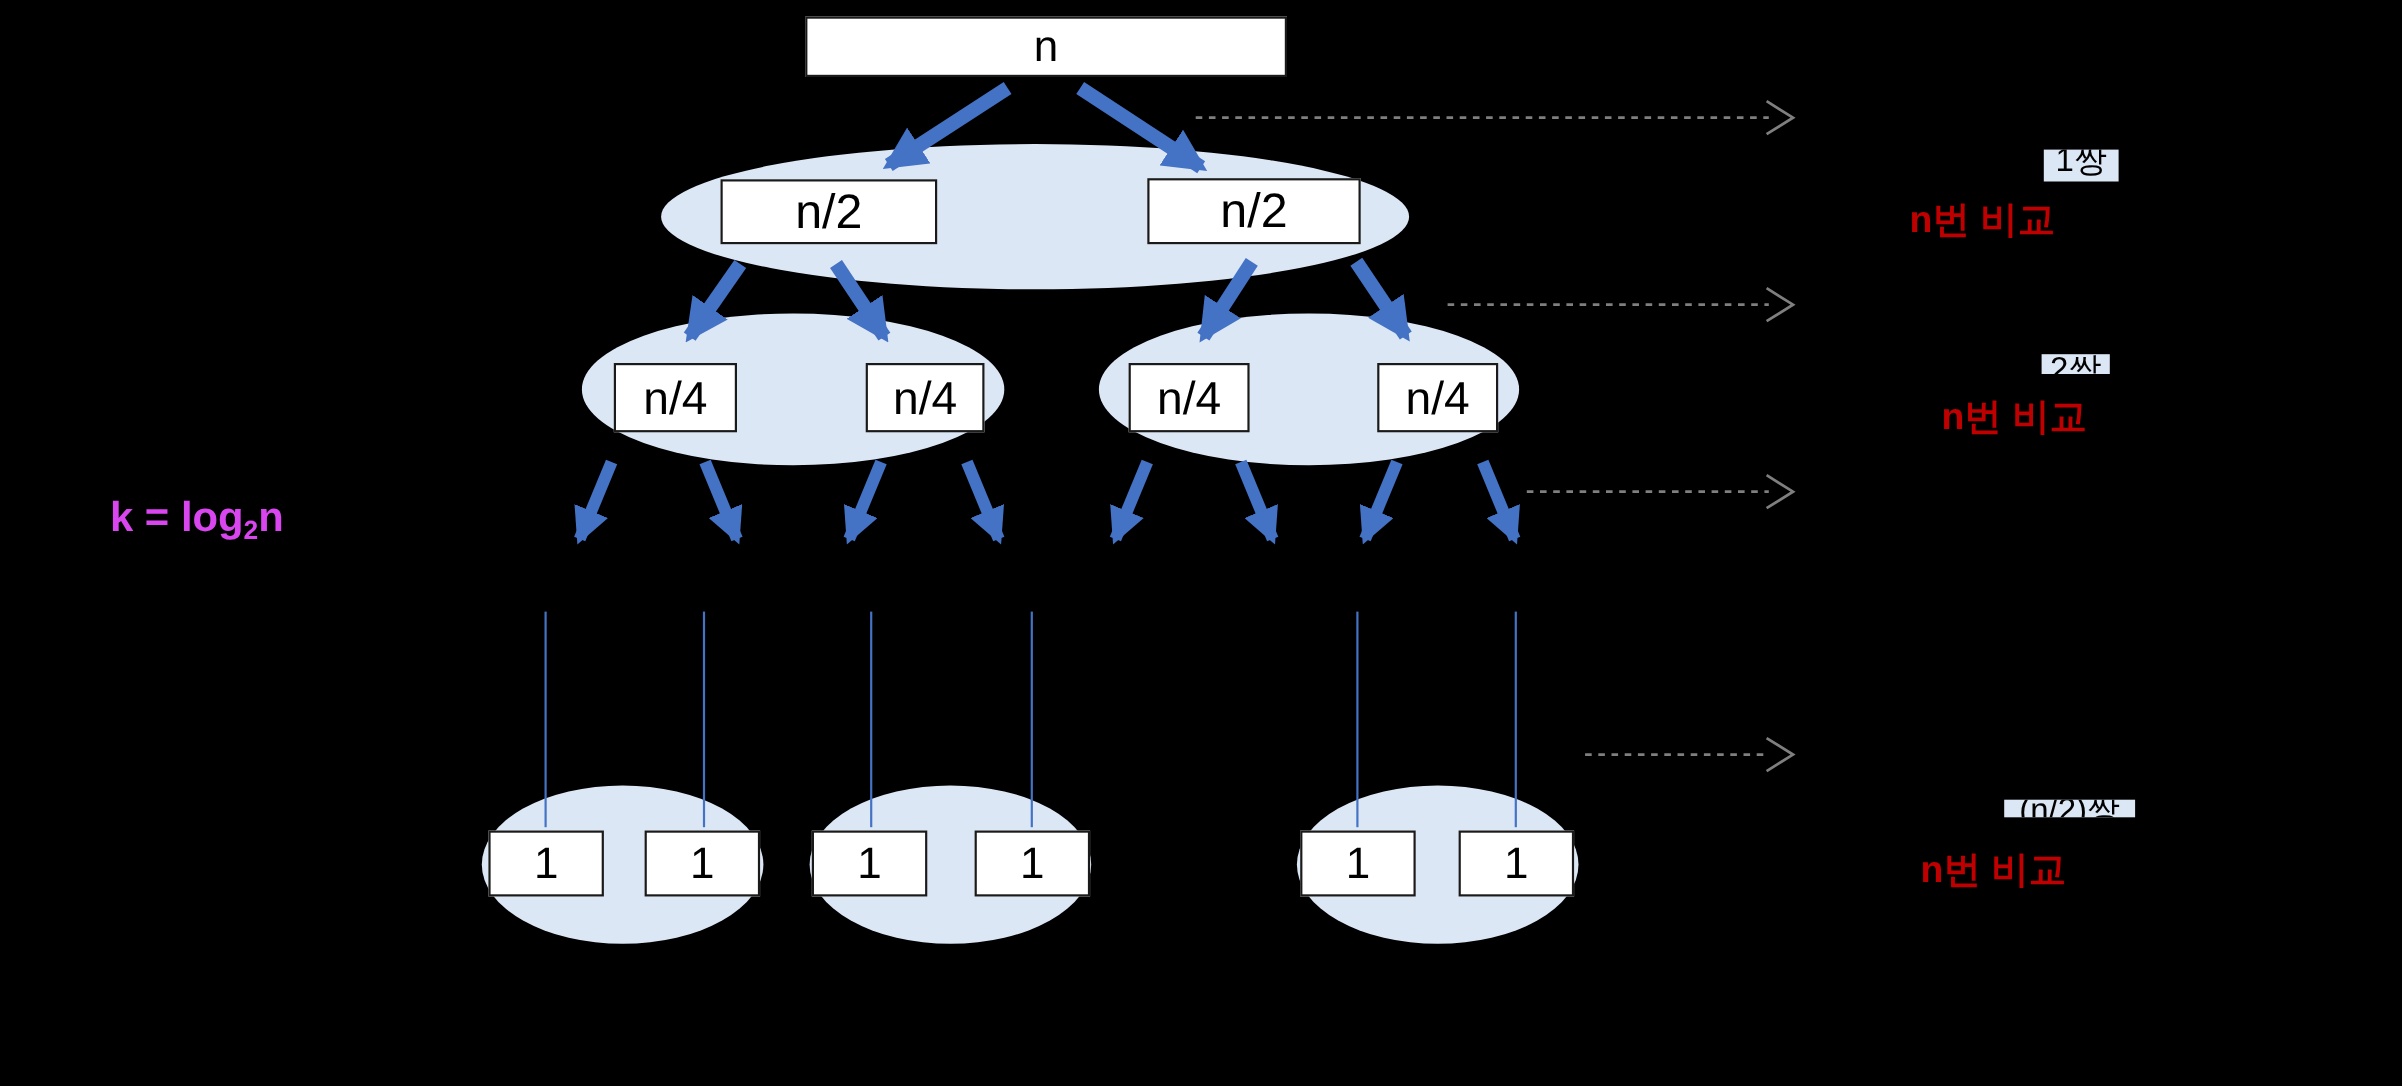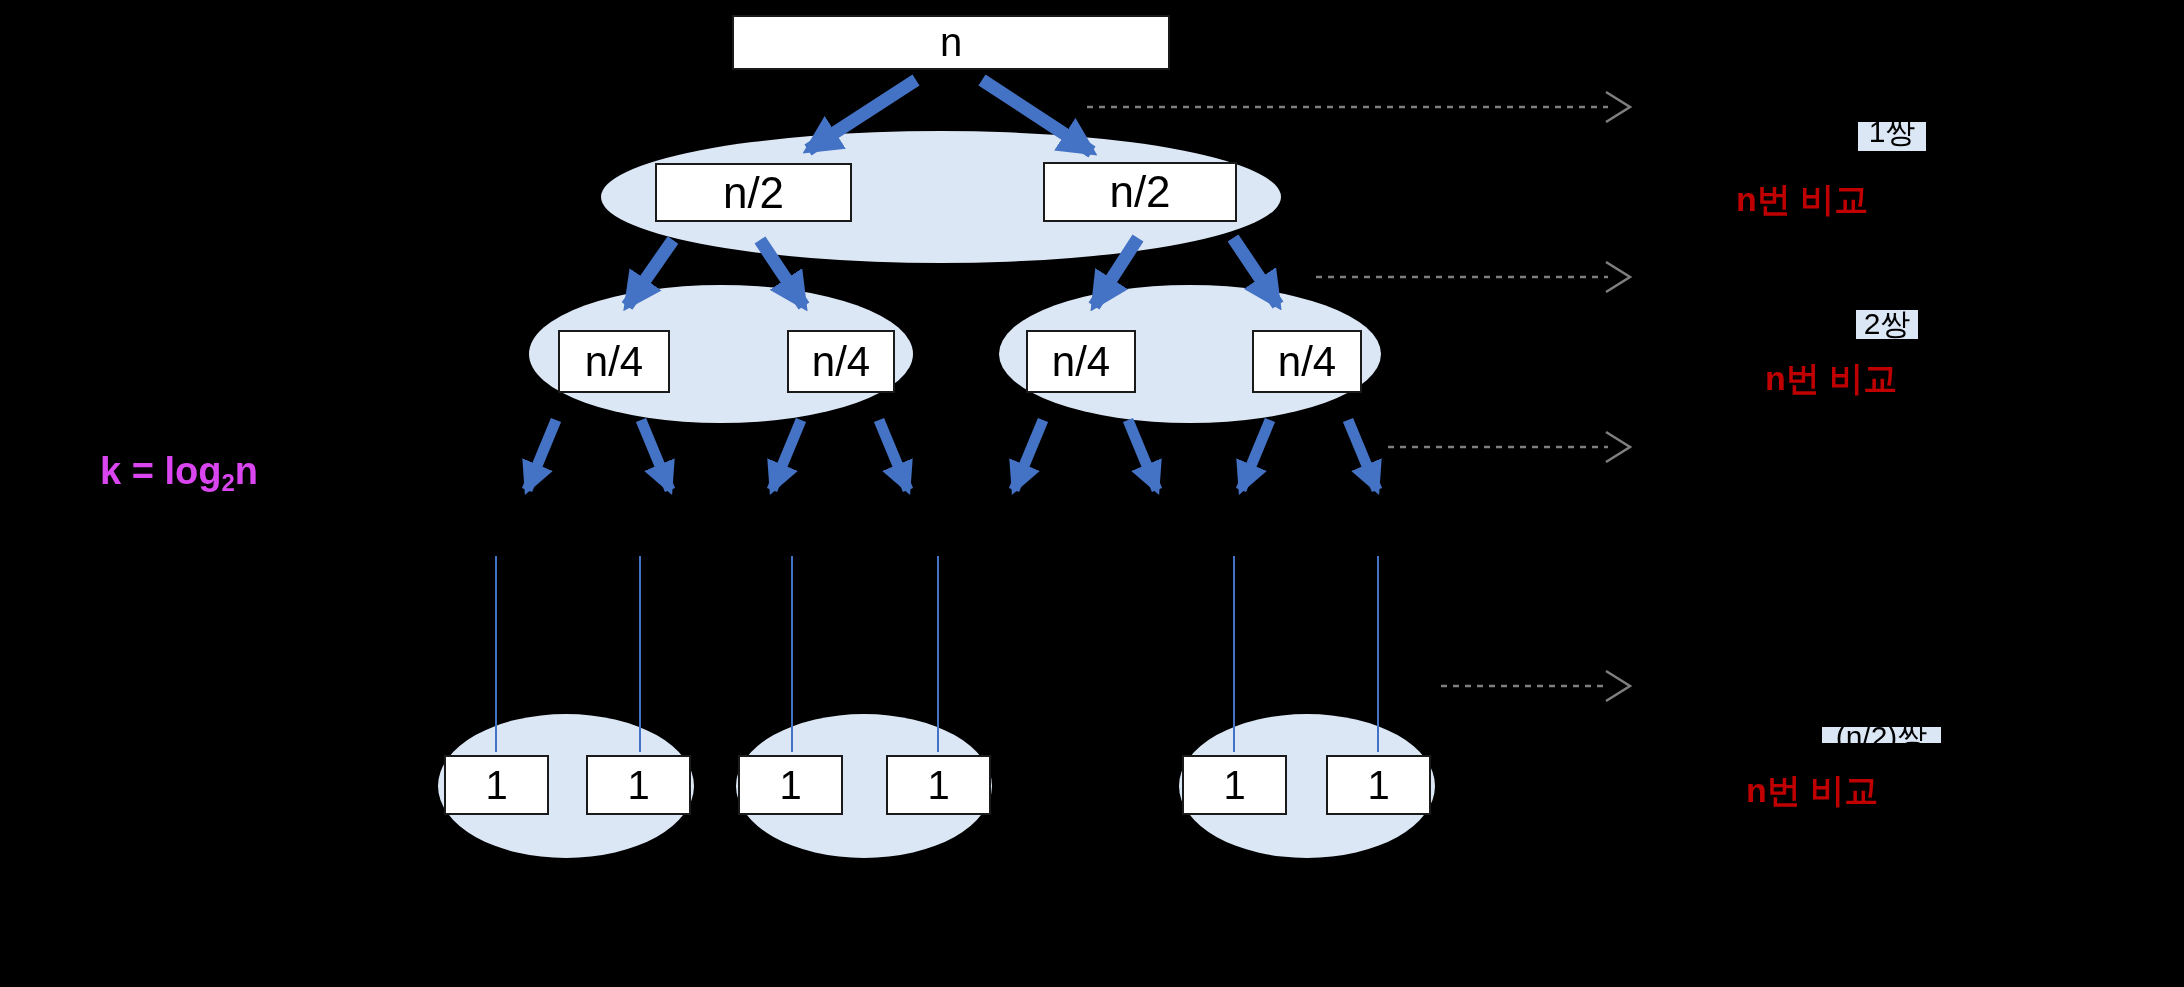--- a/index.html
+++ b/index.html
@@ -41,22 +41,22 @@
   .pair-label {
     position: absolute;
     background: #dce7f5;
     color: #000000;
     font-size: 30px;
     overflow: hidden;
     box-sizing: border-box;
     text-align: center;
     line-height: 36px;
   }
-  .pair-1 { left: 1858px; top: 122px; width: 68px;  height: 29px; }
-  .pair-2 { left: 1856px; top: 310px; width: 62px;  height: 29px; }
+  .pair-1 { left: 1858px; top: 136px; width: 68px;  height: 29px; }
+  .pair-2 { left: 1856px; top: 322px; width: 62px;  height: 18px; }
   .pair-3 { left: 1822px; top: 727px; width: 119px; height: 16px; }
   .pair-1 .clip, .pair-3 .clip { display: block; margin-top: -8px; }
   .pair-2 .clip { display: block; margin-top: -4px; }
 
   .cmp-label {
     position: absolute;
     color: #c00000;
     font-size: 34px;
     font-weight: bold;
     white-space: nowrap;

